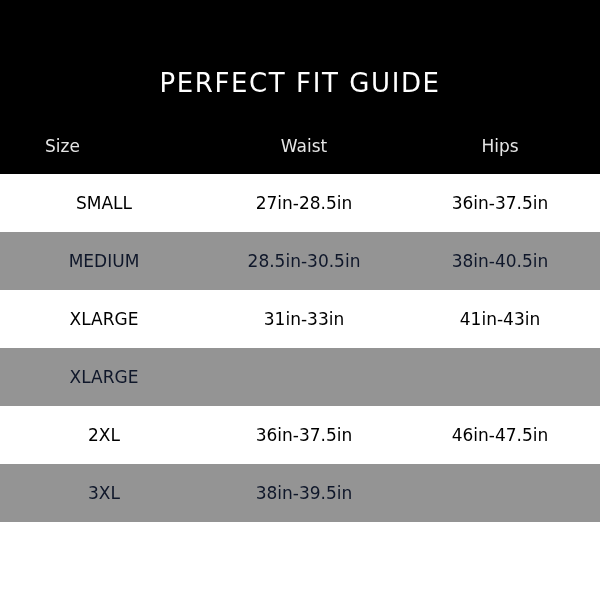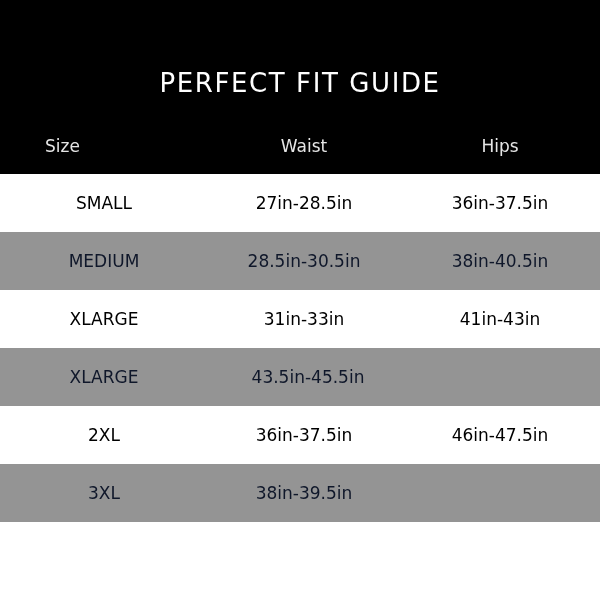--- a/index.html
+++ b/index.html
@@ -109,21 +109,20 @@
     </div>
 
     <div class="row white">
       <div class="cell c0">XLARGE</div>
       <div class="cell c1">31in-33in</div>
       <div class="cell c2">41in-43in</div>
     </div>
 
     <div class="row gray">
       <div class="cell c0">XLARGE</div>
-      <div class="cell c2">43.5in-45.5in</div>
     </div>
 
     <div class="row white">
       <div class="cell c0">2XL</div>
       <div class="cell c1">36in-37.5in</div>
       <div class="cell c2">46in-47.5in</div>
     </div>
 
     <div class="row gray">
       <div class="cell c0">3XL</div>

